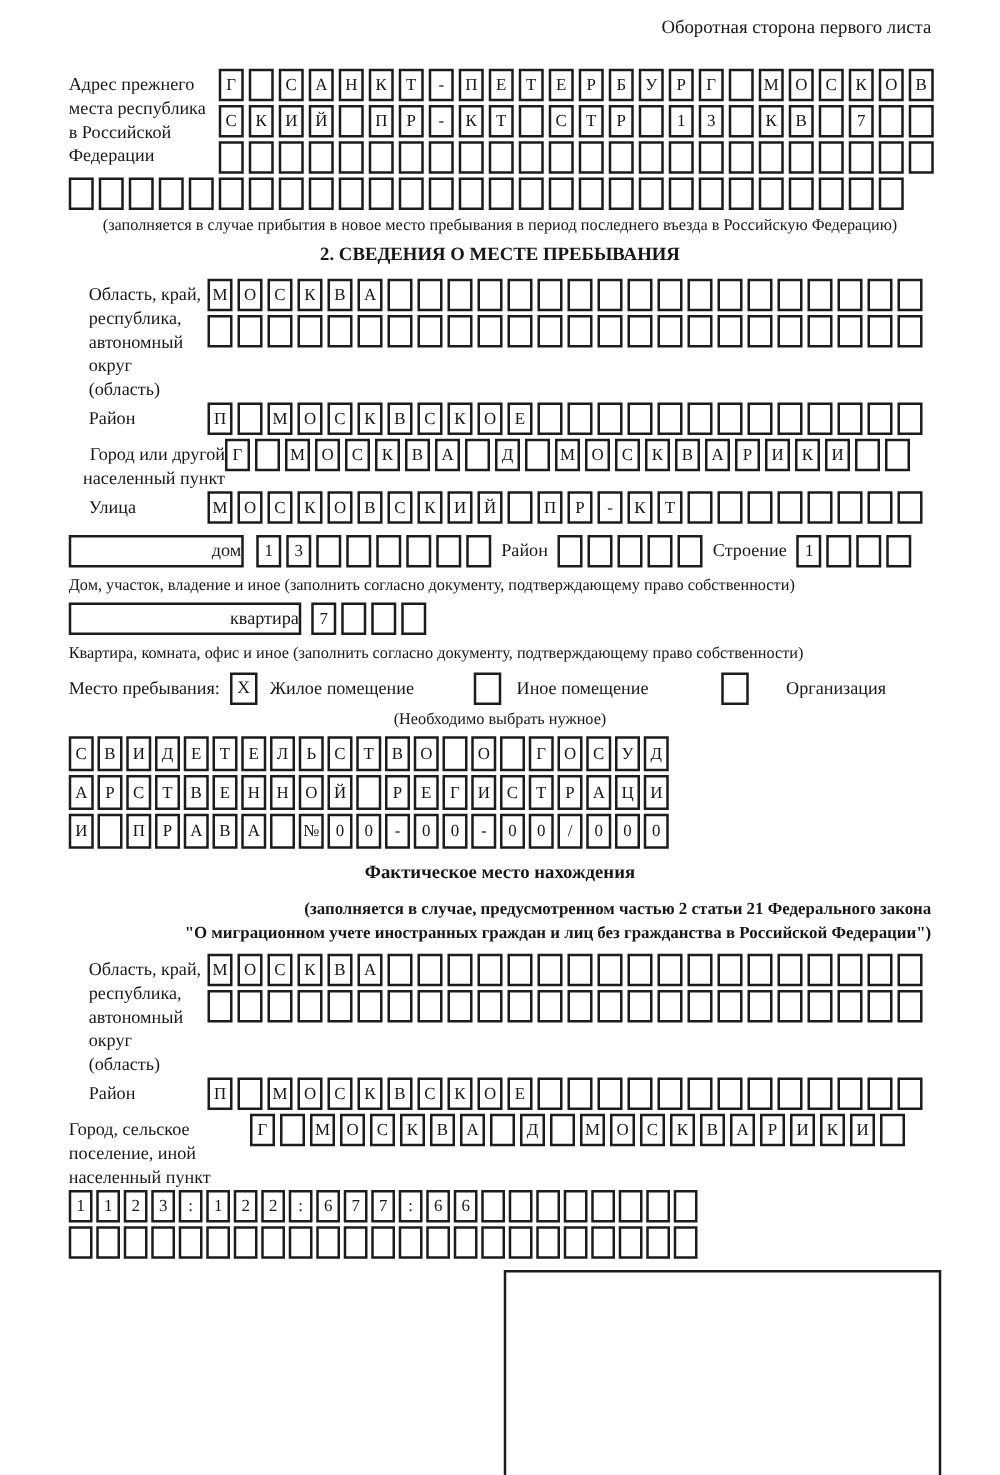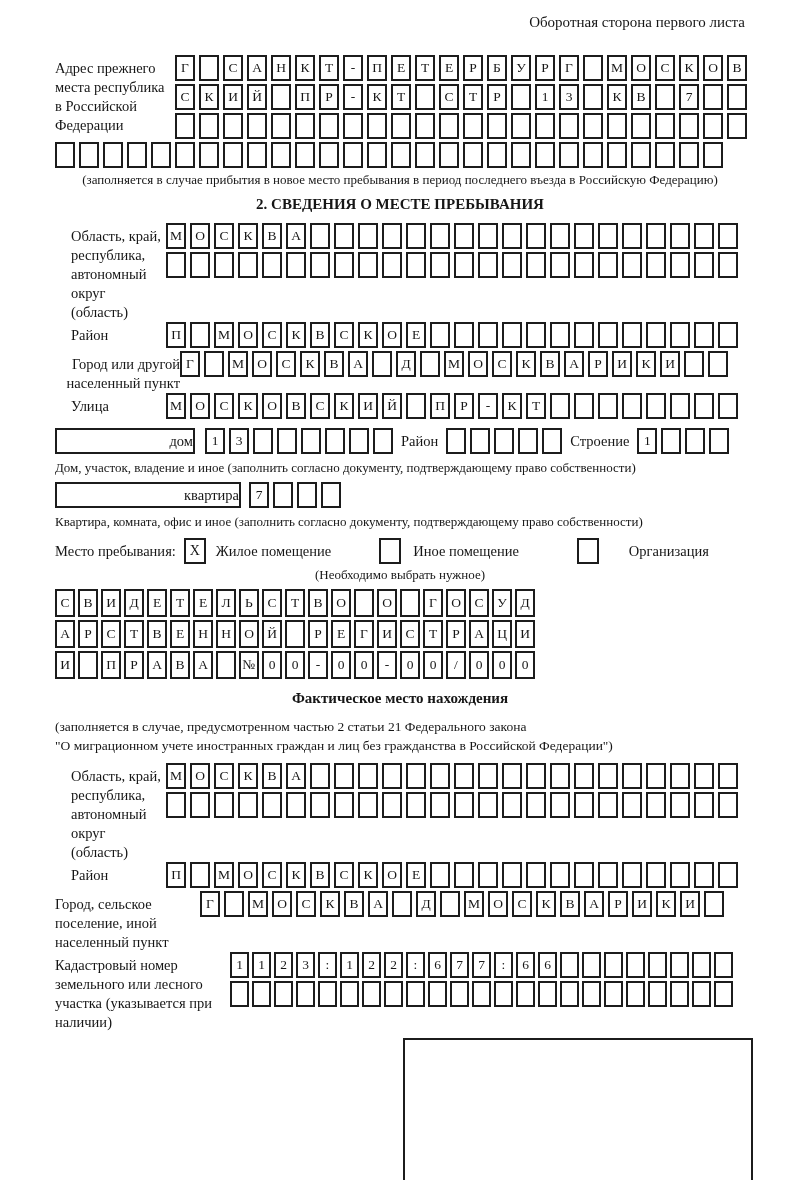--- a/index.html
+++ b/index.html
@@ -43,21 +43,21 @@
   .gap8 { width:8px; flex:none; } .gap10 { width:10px; flex:none; }
   .inline-label { font-size:14.5px; line-height:26px; flex:none; padding:0 8px; }
 
   .check-row { display:flex; align-items:center; margin:8px 0 2px 0; }
   .checkbox {
     width:22px; height:26px; flex:none; border:2px solid #1c1c1c;
     text-align:center; font-size:14px; line-height:22px;
   }
   .opt-label { font-size:14.5px; }
 
-  .notes-center { text-align:left; font-size:13.5px; line-height:19px; }
+  .notes-center { text-align:right; font-size:13.5px; line-height:19px;font-weight:bold; }
 
   .stamp-wrap { width:462px; margin-left:auto; margin-right:-8px; margin-top:6px; }
   .stamp-box { width:350px; height:175px; border:2px solid #1c1c1c; margin-left:auto; }
 
   .mt6 { margin-top:6px; } .mt8 { margin-top:8px; }
 </style>
 </head>
 <body>
 
 <div class="page">
@@ -570,21 +570,20 @@
         <span class="cell">А</span>
         <span class="cell">Р</span>
         <span class="cell">И</span>
         <span class="cell">К</span>
         <span class="cell">И</span>
         <span class="cell"></span>
       </div>
   </div>
 
   <div class="row-flex">
-    <div class="label lw175">Кадастровый номер земельного или лесного участка (указывается при наличии)</div>
     <div>
       <div class="cells cells-cad">
           <span class="cell">1</span>
           <span class="cell">1</span>
           <span class="cell">2</span>
           <span class="cell">3</span>
           <span class="cell">:</span>
           <span class="cell">1</span>
           <span class="cell">2</span>
           <span class="cell">2</span>

